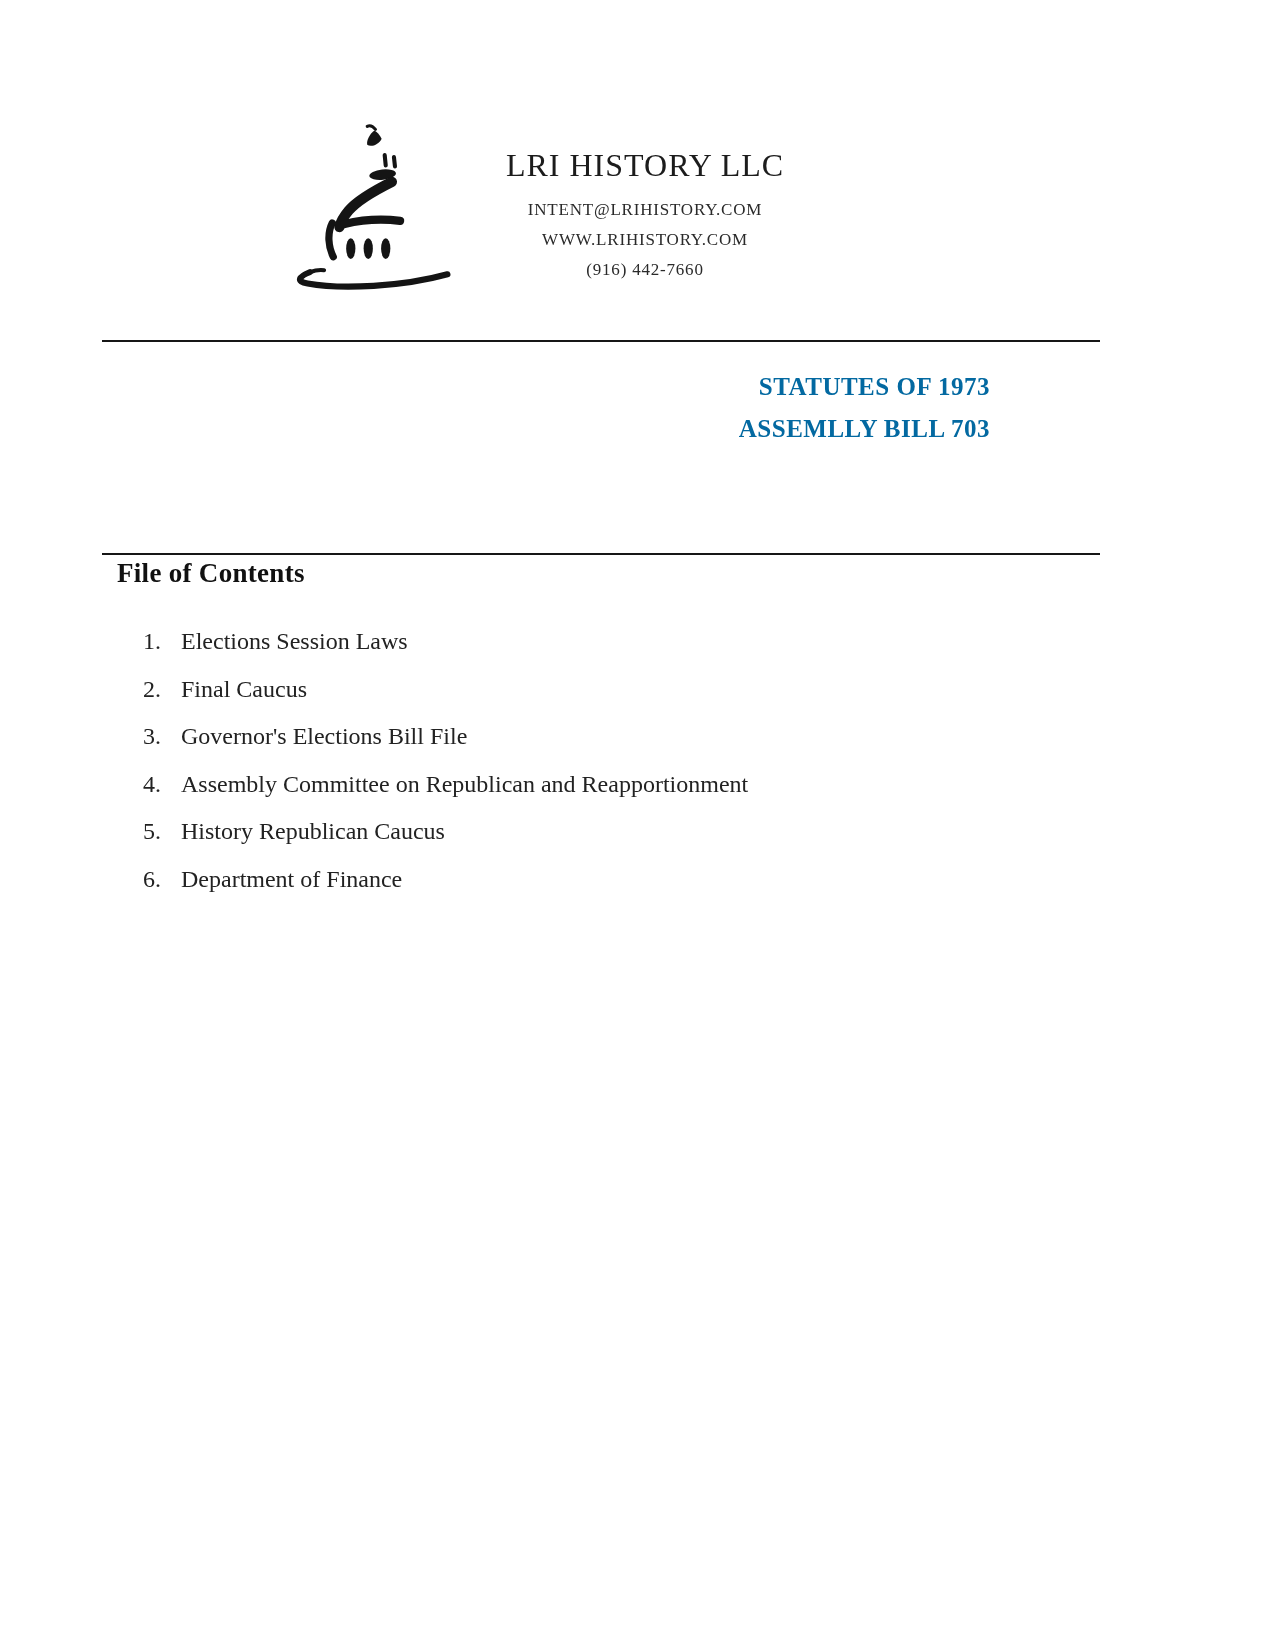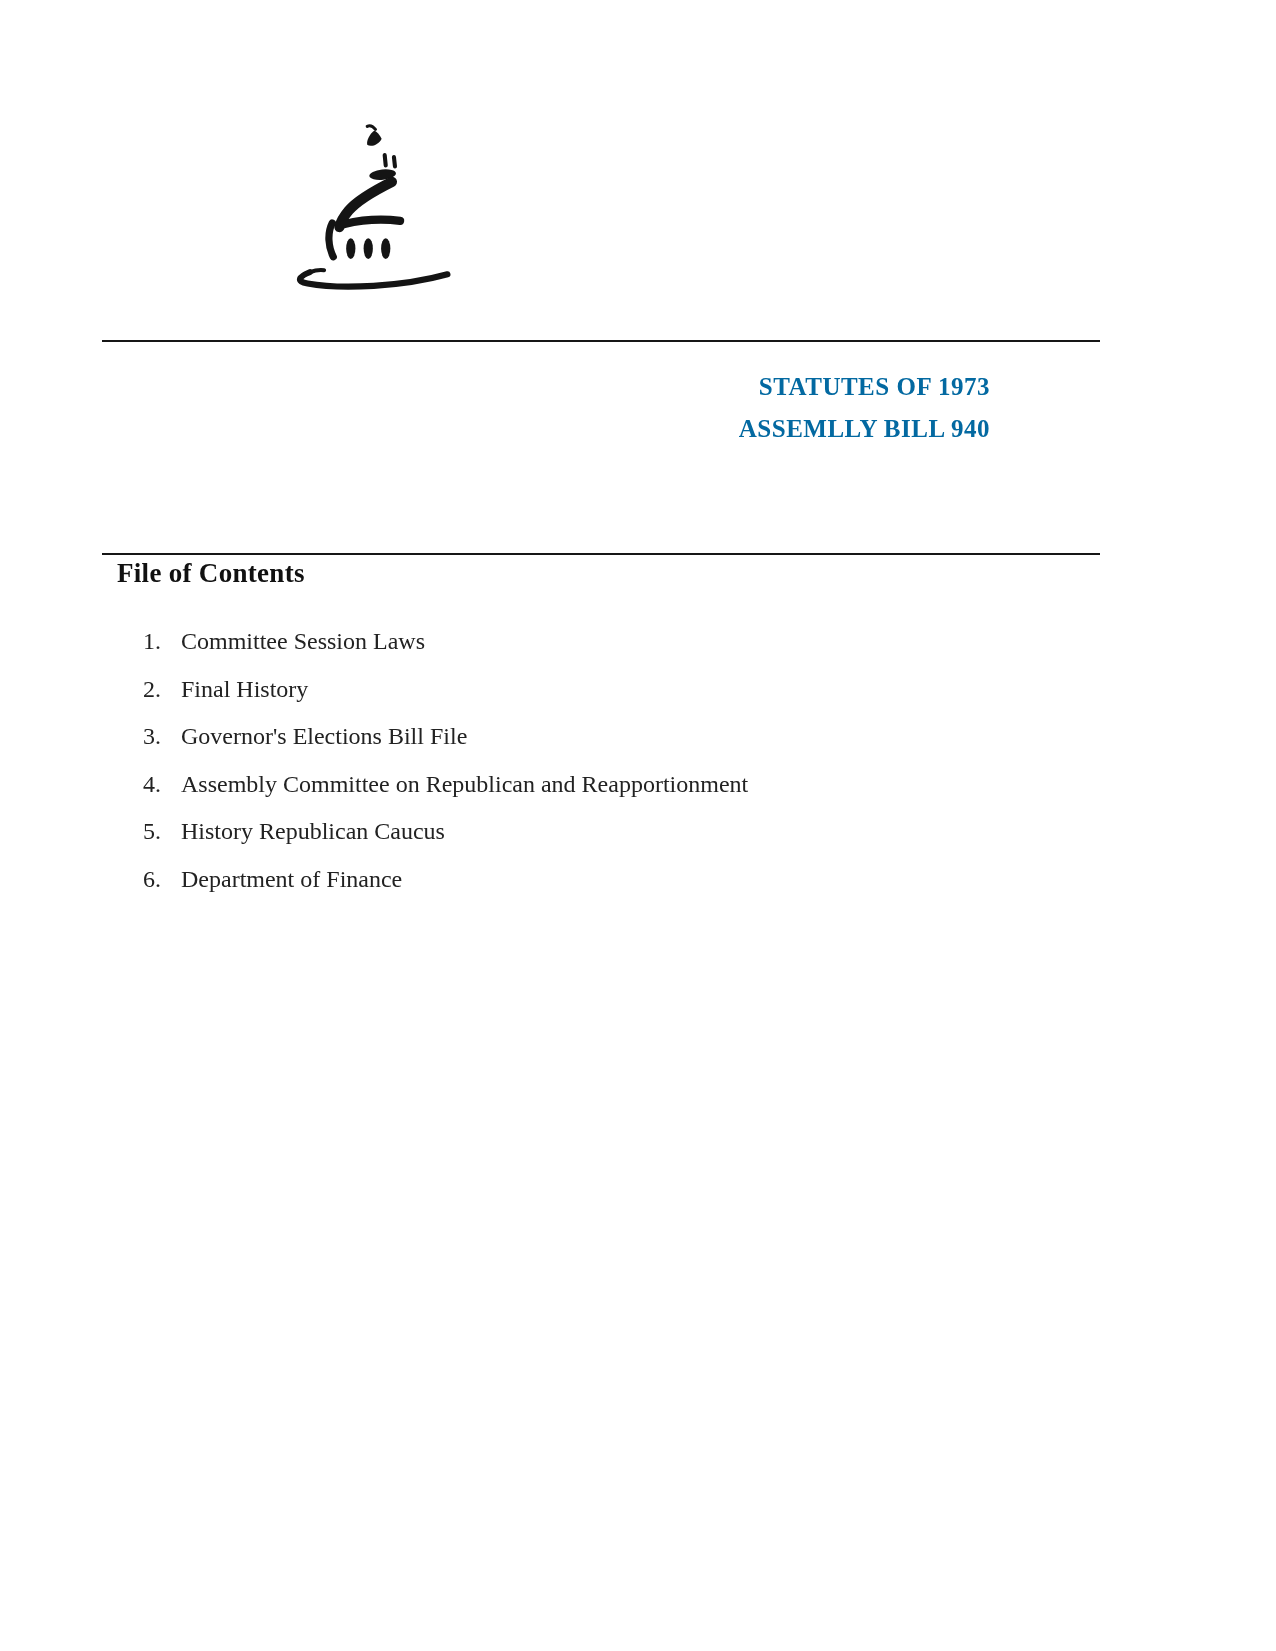--- a/index.html
+++ b/index.html
@@ -136,40 +136,46 @@
 
         <ellipse cx="64" cy="125" rx="4.5" ry="10" fill="#141414" stroke="none"></ellipse>
         <ellipse cx="81" cy="125" rx="4.5" ry="10" fill="#141414" stroke="none"></ellipse>
         <ellipse cx="98" cy="125" rx="4.5" ry="10" fill="#141414" stroke="none"></ellipse>
 
         <path d="M24 148 C14 152 10 157 22 159 C55 165 115 162 158 150" stroke-width="6"></path>
         <path d="M24 148 q8 -3 14 -2" stroke-width="4"></path>
       </g>
     </svg>
 
+    <div class="company-block">
+      <div class="company-name">LRI HISTORY LLC</div>
+      <div class="contact-line">INTENT@LRIHISTORY.COM</div>
+      <div class="contact-line">WWW.LRIHISTORY.COM</div>
+      <div class="contact-line">(916) 442-7660</div>
+    </div>
   </div>
 
   <div class="rule rule-1"></div>
   <div class="rule rule-2"></div>
 
   <div class="statute-block" style="color:#0369a1;">
     <div class="statute-line">STATUTES OF 1973</div>
-    <div class="statute-line">ASSEMLLY BILL 940</div>
+    <div class="statute-line">ASSEMLLY BILL 703</div>
   </div>
 
   <div class="toc">
     <h1 class="toc-title">File of Contents</h1>
     <div class="toc-list">
       <div class="toc-row">
         <span class="toc-num">1.</span>
-        <span class="toc-label">Committee Session Laws</span>
+        <span class="toc-label">Elections Session Laws</span>
       </div>
       <div class="toc-row">
         <span class="toc-num">2.</span>
-        <span class="toc-label">Final History</span>
+        <span class="toc-label">Final Caucus</span>
       </div>
       <div class="toc-row">
         <span class="toc-num">3.</span>
         <span class="toc-label">Governor's Elections Bill File</span>
       </div>
       <div class="toc-row">
         <span class="toc-num">4.</span>
         <span class="toc-label">Assembly Committee on Republican and Reapportionment</span>
       </div>
       <div class="toc-row">

